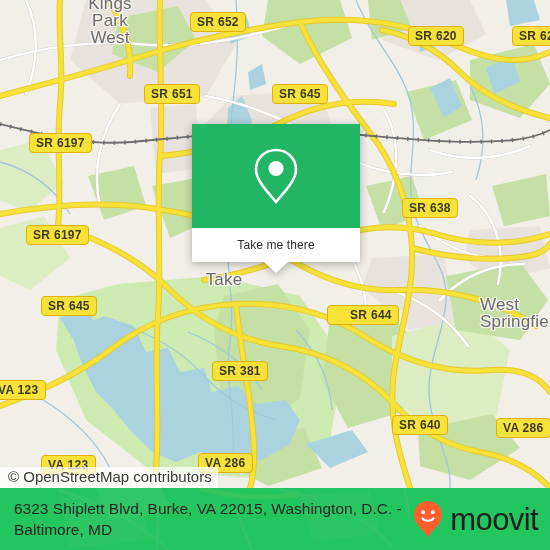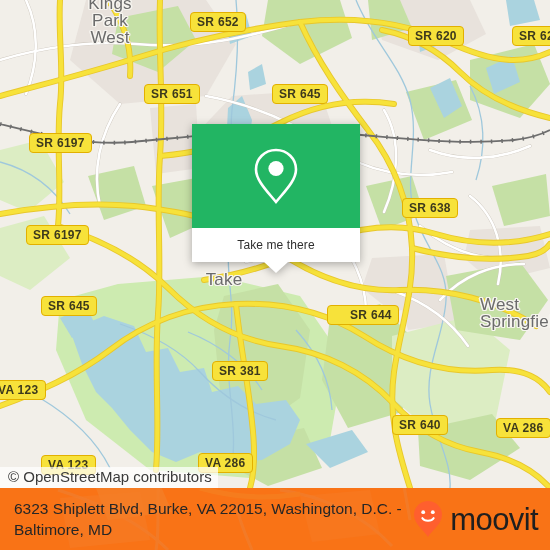--- a/index.html
+++ b/index.html
@@ -88,21 +88,21 @@
     margin-left:-12px;
     width:0;height:0;
     border-left:12px solid transparent;
     border-right:12px solid transparent;
     border-top:11px solid #ffffff;
   }
 
   
   #footer{
     position:absolute;left:0;top:488px;width:550px;height:62px;
-    background:#f97316;
+    background:#22c55e;
     overflow:hidden;
   }
   #footer-watermark{
     position:absolute;left:0;top:-488px;width:550px;height:550px;
     opacity:.10;
     pointer-events:none;
   }
   #footer-inner{
     position:relative;z-index:2;
     height:62px;

